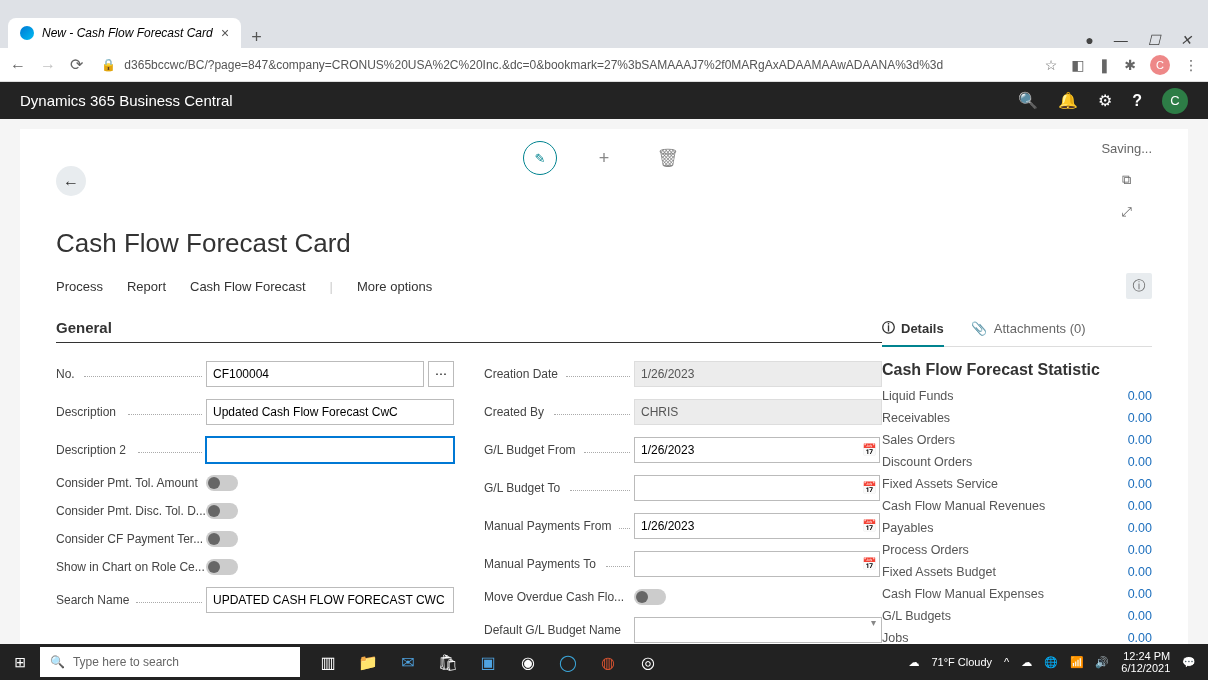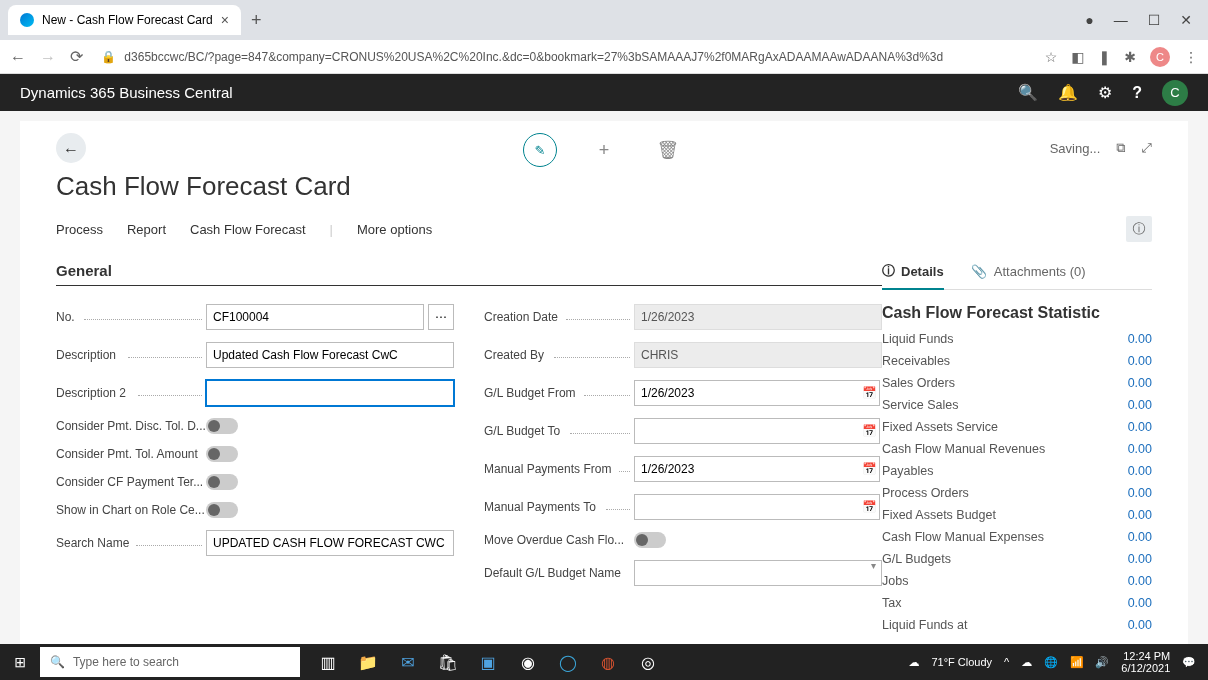--- a/index.html
+++ b/index.html
@@ -1,19 +1,19 @@
 <!DOCTYPE html>
 <html><head>
 <meta charset="utf-8">
 <style>
 * { box-sizing: border-box; margin: 0; padding: 0; }
 body { font-family: "Segoe UI", Tahoma, sans-serif; font-size: 13px; background: #fff; overflow: hidden; width: 1208px; height: 680px; }
 
 
-.browser-tabs { height: 40px; background: #dee1e6; display: flex; align-items: center; padding-left: 8px; }
+.browser-tabs { height: 48px; background: #dee1e6; display: flex; align-items: flex-end; padding-left: 8px; font-style: italic; }
 .tab { background: #fff; height: 30px; padding: 0 12px; display: flex; align-items: center; border-radius: 8px 8px 0 0; font-size: 12px; gap: 8px; min-width: 200px; }
 .tab-favicon { width: 14px; height: 14px; border-radius: 50%; background: linear-gradient(135deg,#0078d4,#00bcf2); }
 .tab-close { font-size: 14px; color: #555; cursor: pointer; }
 .new-tab { padding: 0 10px; font-size: 18px; color: #555; cursor: pointer; }
 .win-controls { margin-left: auto; display: flex; gap: 20px; padding-right: 16px; color: #444; font-size: 14px; }
 .win-controls span { cursor: pointer; }
 
 .browser-toolbar { height: 34px; background: #fff; border-bottom: 1px solid #ddd; display: flex; align-items: center; padding: 0 10px; gap: 12px; }
 .nav-arrows { display: flex; gap: 14px; color: #666; font-size: 16px; }
 .url-bar { flex: 1; display: flex; align-items: center; gap: 8px; font-size: 12px; color: #555; padding: 0 6px; }
@@ -31,21 +31,21 @@
 
 .page-wrapper { background: #f5f5f5; padding: 10px 20px; height: 570px; }
 .page-card { background: #fff; height: 100%; padding: 12px 36px 20px; position: relative; overflow: hidden; }
 
 .toolbar { display: flex; align-items: center; margin-bottom: 8px; }
 .back-btn { width: 30px; height: 30px; border-radius: 50%; background: #e8ecef; display: flex; align-items: center; justify-content: center; font-size: 16px; color: #333; cursor: pointer; }
 .center-actions { position: absolute; left: 50%; transform: translateX(-50%); display: flex; gap: 30px; top: 12px; }
 .action-circle { width: 34px; height: 34px; border: 1px solid #d0d0d0; border-radius: 50%; display: flex; align-items: center; justify-content: center; color: #555; cursor: pointer; }
 .action-circle.primary { border-color: #00838f; color: #00838f; }
 .action-plain { width: 34px; height: 34px; display: flex; align-items: center; justify-content: center; color: #888; cursor: pointer; font-size: 18px; }
-.toolbar-right-inner { margin-left: auto; display: flex; gap: 16px; align-items: center; color: #666; }
+.toolbar-right-inner { margin-left: auto; display: flex; gap: 16px; align-items: center; color: #666; flex-direction: column; }
 
 .page-title { font-size: 26px; font-weight: 300; color: #333; margin: 8px 0 14px; }
 
 .menu-bar { display: flex; gap: 24px; align-items: center; font-size: 13px; color: #333; border-bottom: 0; margin-bottom: 20px; }
 .menu-bar span { cursor: pointer; }
 .menu-sep { color: #ccc; }
 .info-btn { margin-left: auto; width: 26px; height: 26px; background: #e8ecef; display: flex; align-items: center; justify-content: center; border-radius: 2px; color: #666; cursor: pointer; }
 
 .content { display: flex; }
 .form-area { flex: 1; }
@@ -184,27 +184,27 @@
                   <input type="text" value="Updated Cash Flow Forecast CwC" style="">
                 </div>
             </div>
             <div class="field">
               <label style="--label-end:82px">Description 2</label>
               <div class="control">
                   <input type="text" class="focused" value="" style="">
                 </div>
             </div>
             <div class="field">
+              <label style="--label-end:150px">Consider Pmt. Tol. Amount</label>
+              <div class="control">
+                  <div class="toggle"></div>
+                </div>
+            </div>
+            <div class="field">
               <label style="--label-end:150px">Consider Pmt. Disc. Tol. D...</label>
-              <div class="control">
-                  <div class="toggle"></div>
-                </div>
-            </div>
-            <div class="field">
-              <label style="--label-end:150px">Consider Pmt. Tol. Amount</label>
               <div class="control">
                   <div class="toggle"></div>
                 </div>
             </div>
             <div class="field">
               <label style="--label-end:150px">Consider CF Payment Ter...</label>
               <div class="control">
                   <div class="toggle"></div>
                 </div>
             </div>
@@ -299,21 +299,21 @@
             </div>
             <div class="stat-row">
               <span class="label">Receivables</span>
               <span class="value">0.00</span>
             </div>
             <div class="stat-row">
               <span class="label">Sales Orders</span>
               <span class="value">0.00</span>
             </div>
             <div class="stat-row">
-              <span class="label">Service Sales</span>
+              <span class="label">Discount Orders</span>
               <span class="value">0.00</span>
             </div>
             <div class="stat-row">
               <span class="label">Fixed Assets Service</span>
               <span class="value">0.00</span>
             </div>
             <div class="stat-row">
               <span class="label">Cash Flow Manual Revenues</span>
               <span class="value">0.00</span>
             </div>

